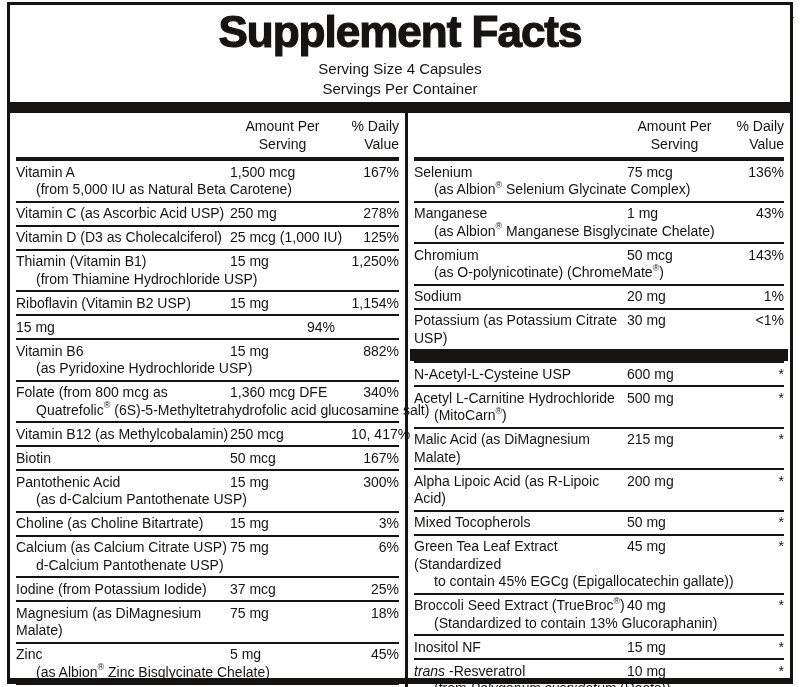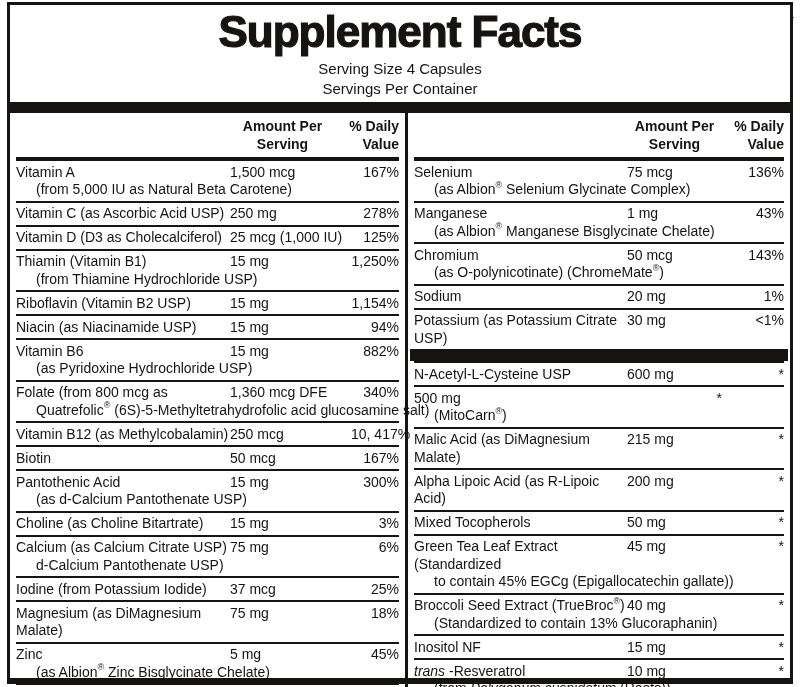--- a/index.html
+++ b/index.html
@@ -21,21 +21,21 @@
   }
   .serving{margin-top:4px;font-size:15px;line-height:1.32;}
   .topbar{height:11px;background:#161412;flex:none;}
   .cols{display:flex;flex:1;align-items:stretch;}
   .col{box-sizing:border-box;padding:0 6px;font-size:14px;line-height:17.5px;}
   .col-left{width:395px;--amtw:105px;--dvw:64px;flex:none;}
   .vdiv{width:3px;background:#161412;flex:none;}
   .col-right{flex:1;--amtw:95px;--dvw:62px;display:flex;flex-direction:column;}
   .colhead{
     display:grid;grid-template-columns:1fr var(--amtw) var(--dvw);
-    font-weight:bold;padding:5px 0 4px;
+    font-weight:normal;padding:5px 0 4px;
   }
   .colhead .h-amt{text-align:center;}
   .colhead .h-dv{text-align:right;}
   .thickline{height:4px;background:#161412;}
   .row{
     display:grid;grid-template-columns:1fr var(--amtw) var(--dvw);
     padding:2.5px 0 2px;border-top:2px solid #161412;
   }
   .rows > .row:first-child{border-top:none;}
   .col-left .rows > .row:last-child{border-bottom:2px solid #161412;}
@@ -99,21 +99,20 @@
             <span class="amt">15 mg</span>
             <span class="dv">1,250%</span>
             <span class="sub">(from Thiamine Hydrochloride USP)</span>
           </div>
           <div class="row">
             <span class="nm">Riboflavin (Vitamin B2 USP)</span>
             <span class="amt">15 mg</span>
             <span class="dv">1,154%</span>
           </div>
           <div class="row">
-            <span class="nm">Niacin (as Niacinamide USP)</span>
             <span class="amt">15 mg</span>
             <span class="dv">94%</span>
           </div>
           <div class="row">
             <span class="nm">Vitamin B6</span>
             <span class="amt">15 mg</span>
             <span class="dv">882%</span>
             <span class="sub">(as Pyridoxine Hydrochloride USP)</span>
           </div>
           <div class="row">
@@ -212,20 +211,21 @@
             <span class="amt">30 mg</span>
             <span class="dv">&lt;1%</span>
           </div>
           <div class="section-bar"></div>
           <div class="row">
             <span class="nm">N-Acetyl-L-Cysteine USP</span>
             <span class="amt">600 mg</span>
             <span class="dv">*</span>
           </div>
           <div class="row">
+            <span class="nm">Acetyl L-Carnitine Hydrochloride</span>
             <span class="amt">500 mg</span>
             <span class="dv">*</span>
             <span class="sub">(MitoCarn<sup>®</sup>)</span>
           </div>
           <div class="row">
             <span class="nm">Malic Acid (as DiMagnesium Malate)</span>
             <span class="amt">215 mg</span>
             <span class="dv">*</span>
           </div>
           <div class="row">

